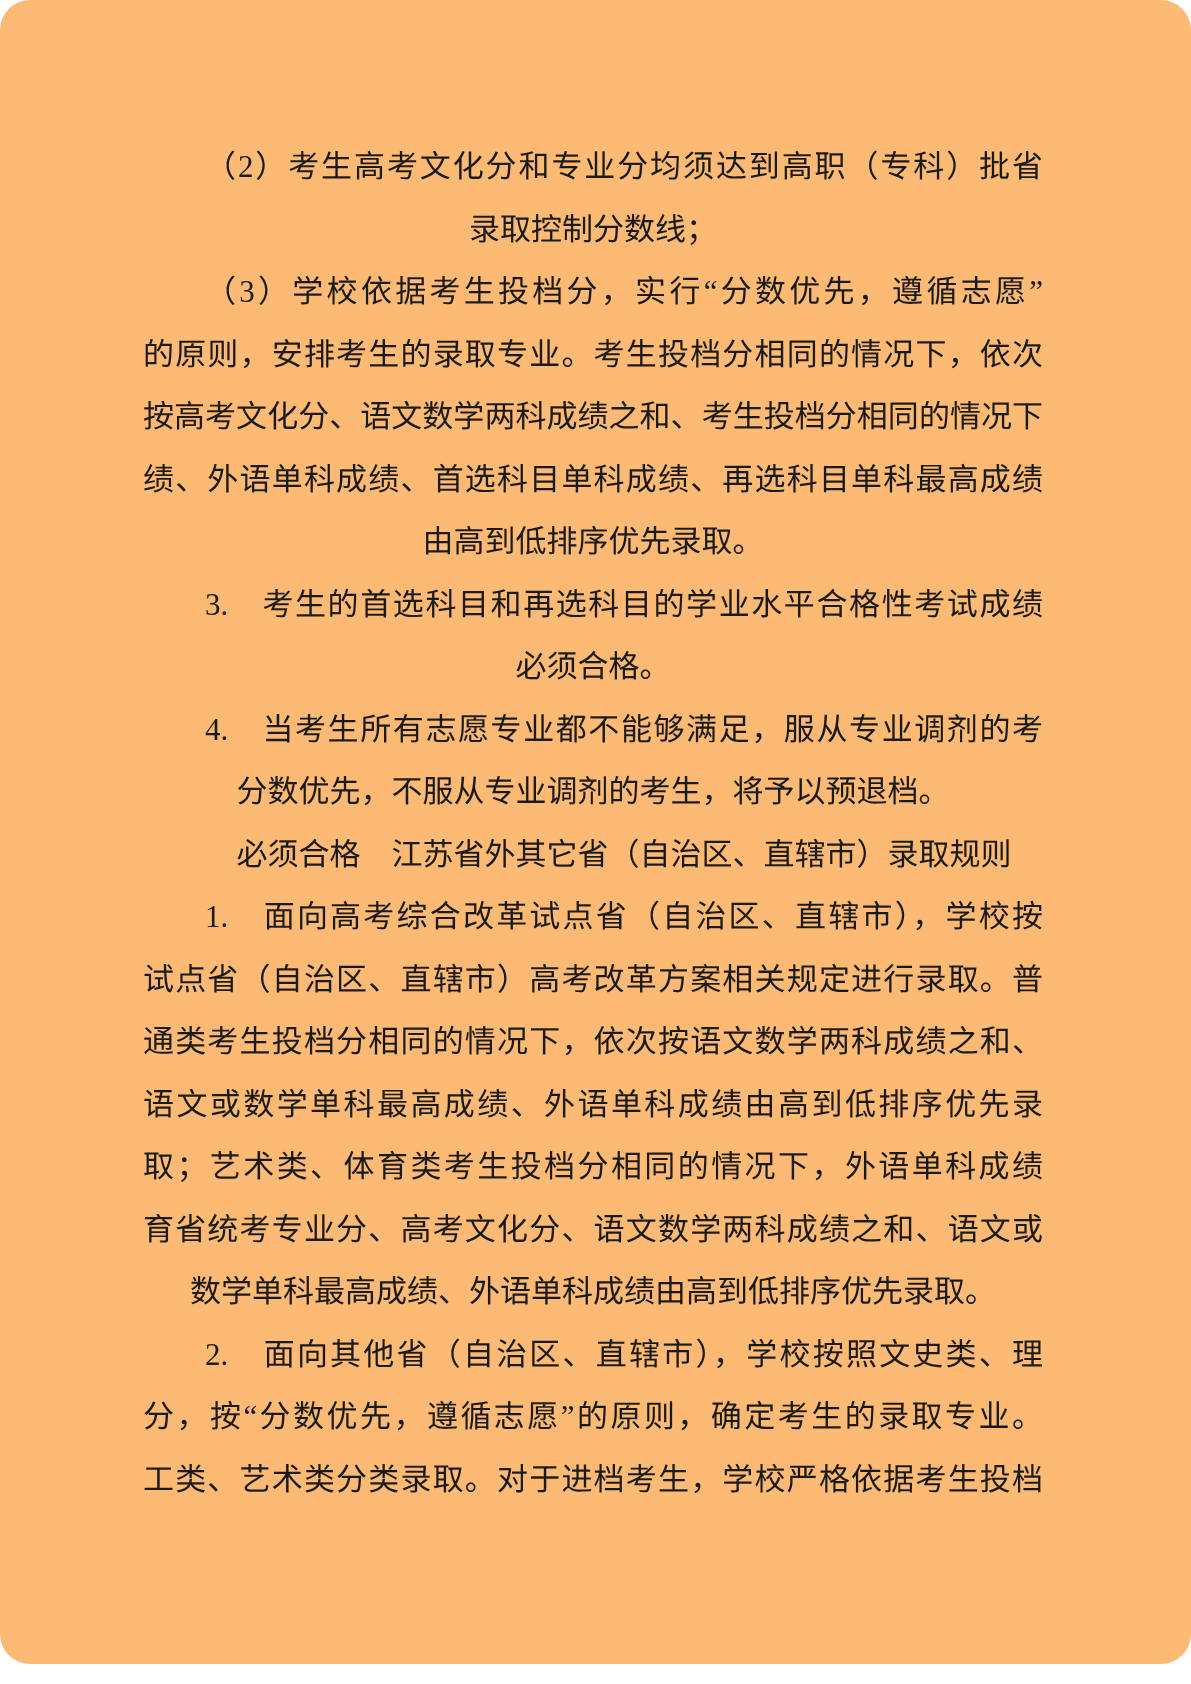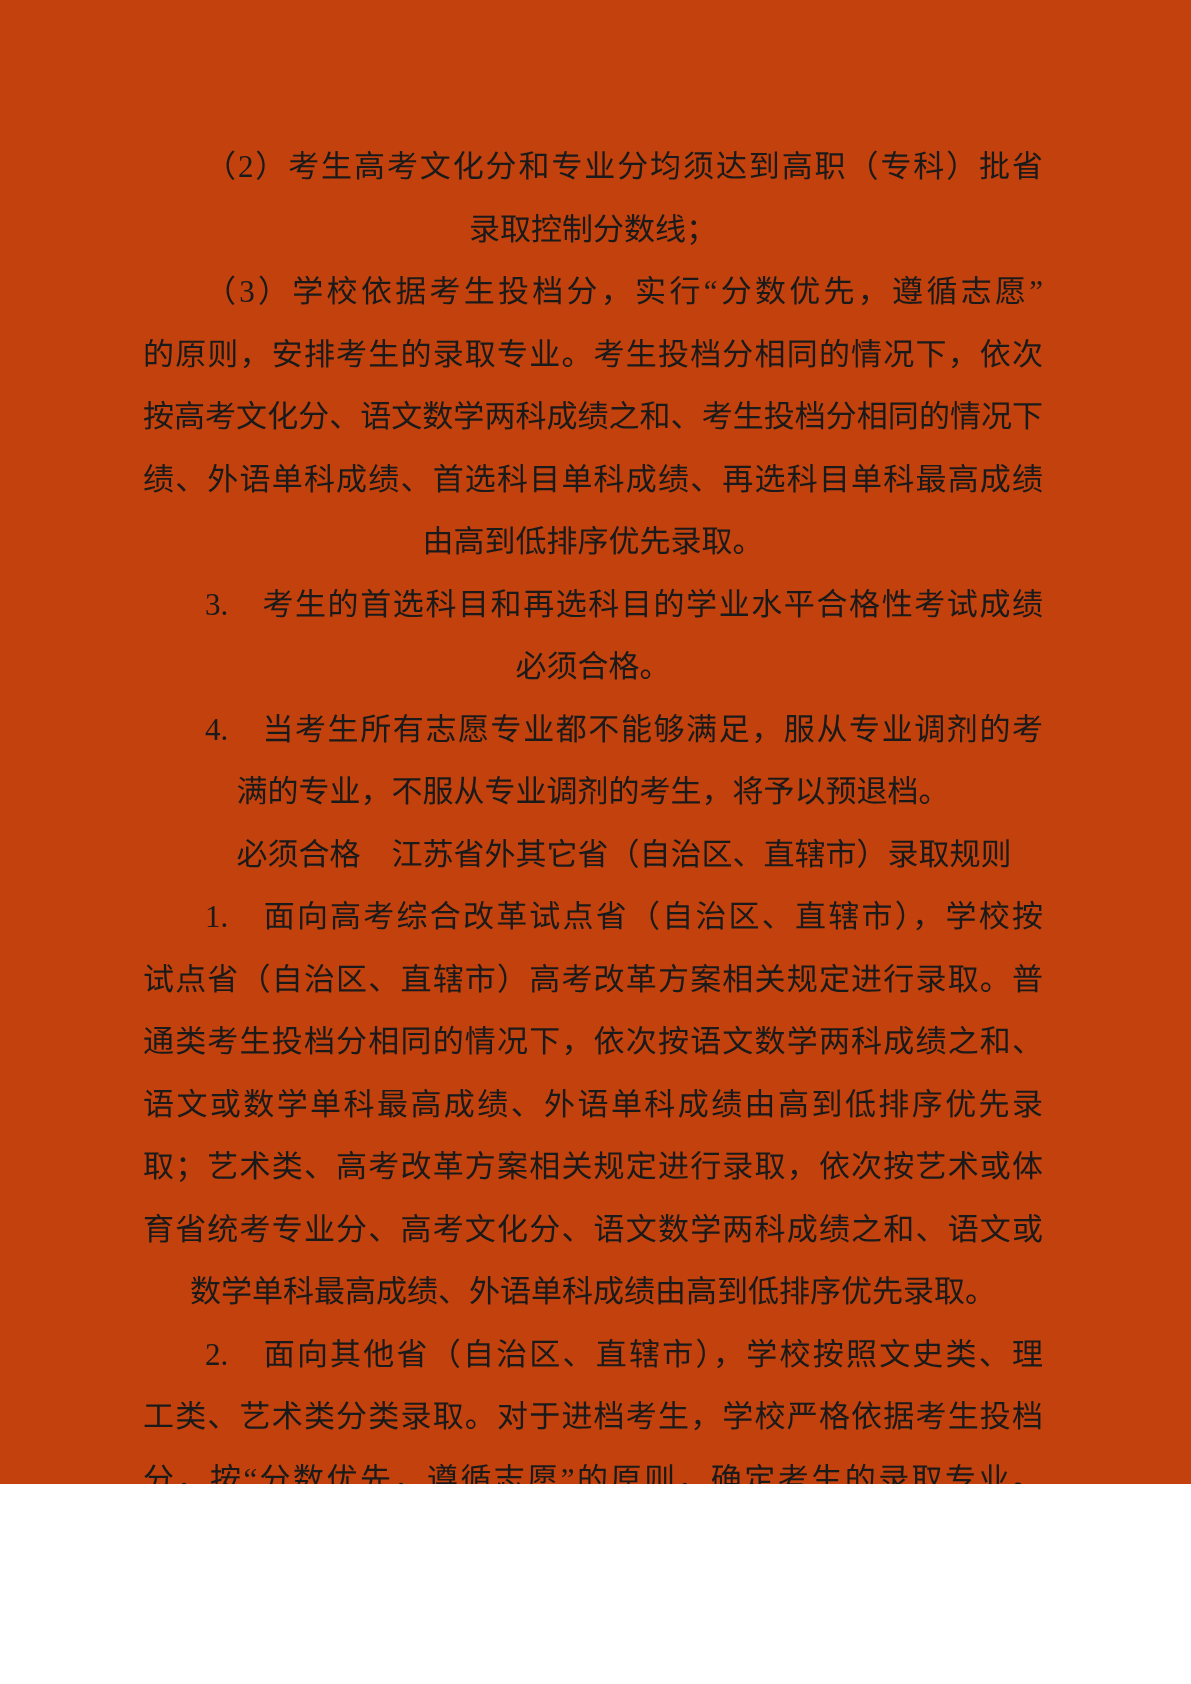--- a/index.html
+++ b/index.html
@@ -3,23 +3,24 @@
 <meta charset="utf-8">
 <style>
   html, body {
     margin: 0;
     padding: 0;
     background: #ffffff;
   }
   .page {
     position: relative;
     width: 1191px;
-    height: 1484px;
-    background: #c2410c;
+    height: 1664px;
+    background: #fdba74;
     overflow: hidden;
+    border-radius: 30px;
   }
   .doc-body {
     position: absolute;
     left: 143px;
     top: 136px;
     width: 900px;
     color: #1a1a1a;
     font-family: "Liberation Serif", "DejaVu Serif", serif;
     font-size: 31px;
     line-height: 62.5px;
@@ -47,26 +48,26 @@
       <div class="line first just">（2）考生高考文化分和专业分均须达到高职（专科）批省</div>
       <div class="line">录取控制分数线；</div>
       <div class="line first just">（3）学校依据考生投档分，实行“分数优先，遵循志愿”</div>
       <div class="line just">的原则，安排考生的录取专业。考生投档分相同的情况下，依次</div>
       <div class="line just">按高考文化分、语文数学两科成绩之和、考生投档分相同的情况下</div>
       <div class="line just">绩、外语单科成绩、首选科目单科成绩、再选科目单科最高成绩</div>
       <div class="line">由高到低排序优先录取。</div>
       <div class="line first just">3.　考生的首选科目和再选科目的学业水平合格性考试成绩</div>
       <div class="line">必须合格。</div>
       <div class="line first just">4.　当考生所有志愿专业都不能够满足，服从专业调剂的考</div>
-      <div class="line">满的专业，不服从专业调剂的考生，将予以预退档。</div>
+      <div class="line">分数优先，不服从专业调剂的考生，将予以预退档。</div>
       <div class="line first">必须合格　江苏省外其它省（自治区、直辖市）录取规则</div>
       <div class="line first just">1.　面向高考综合改革试点省（自治区、直辖市），学校按</div>
       <div class="line just">试点省（自治区、直辖市）高考改革方案相关规定进行录取。普</div>
       <div class="line just">通类考生投档分相同的情况下，依次按语文数学两科成绩之和、</div>
       <div class="line just">语文或数学单科最高成绩、外语单科成绩由高到低排序优先录</div>
-      <div class="line just">取；艺术类、高考改革方案相关规定进行录取，依次按艺术或体</div>
+      <div class="line just">取；艺术类、体育类考生投档分相同的情况下，外语单科成绩</div>
       <div class="line just">育省统考专业分、高考文化分、语文数学两科成绩之和、语文或</div>
       <div class="line">数学单科最高成绩、外语单科成绩由高到低排序优先录取。</div>
       <div class="line first just">2.　面向其他省（自治区、直辖市），学校按照文史类、理</div>
+      <div class="line just">分，按“分数优先，遵循志愿”的原则，确定考生的录取专业。</div>
       <div class="line just">工类、艺术类分类录取。对于进档考生，学校严格依据考生投档</div>
-      <div class="line just">分，按“分数优先，遵循志愿”的原则，确定考生的录取专业。</div>
     </div>
 </div>
 
 </body></html>

